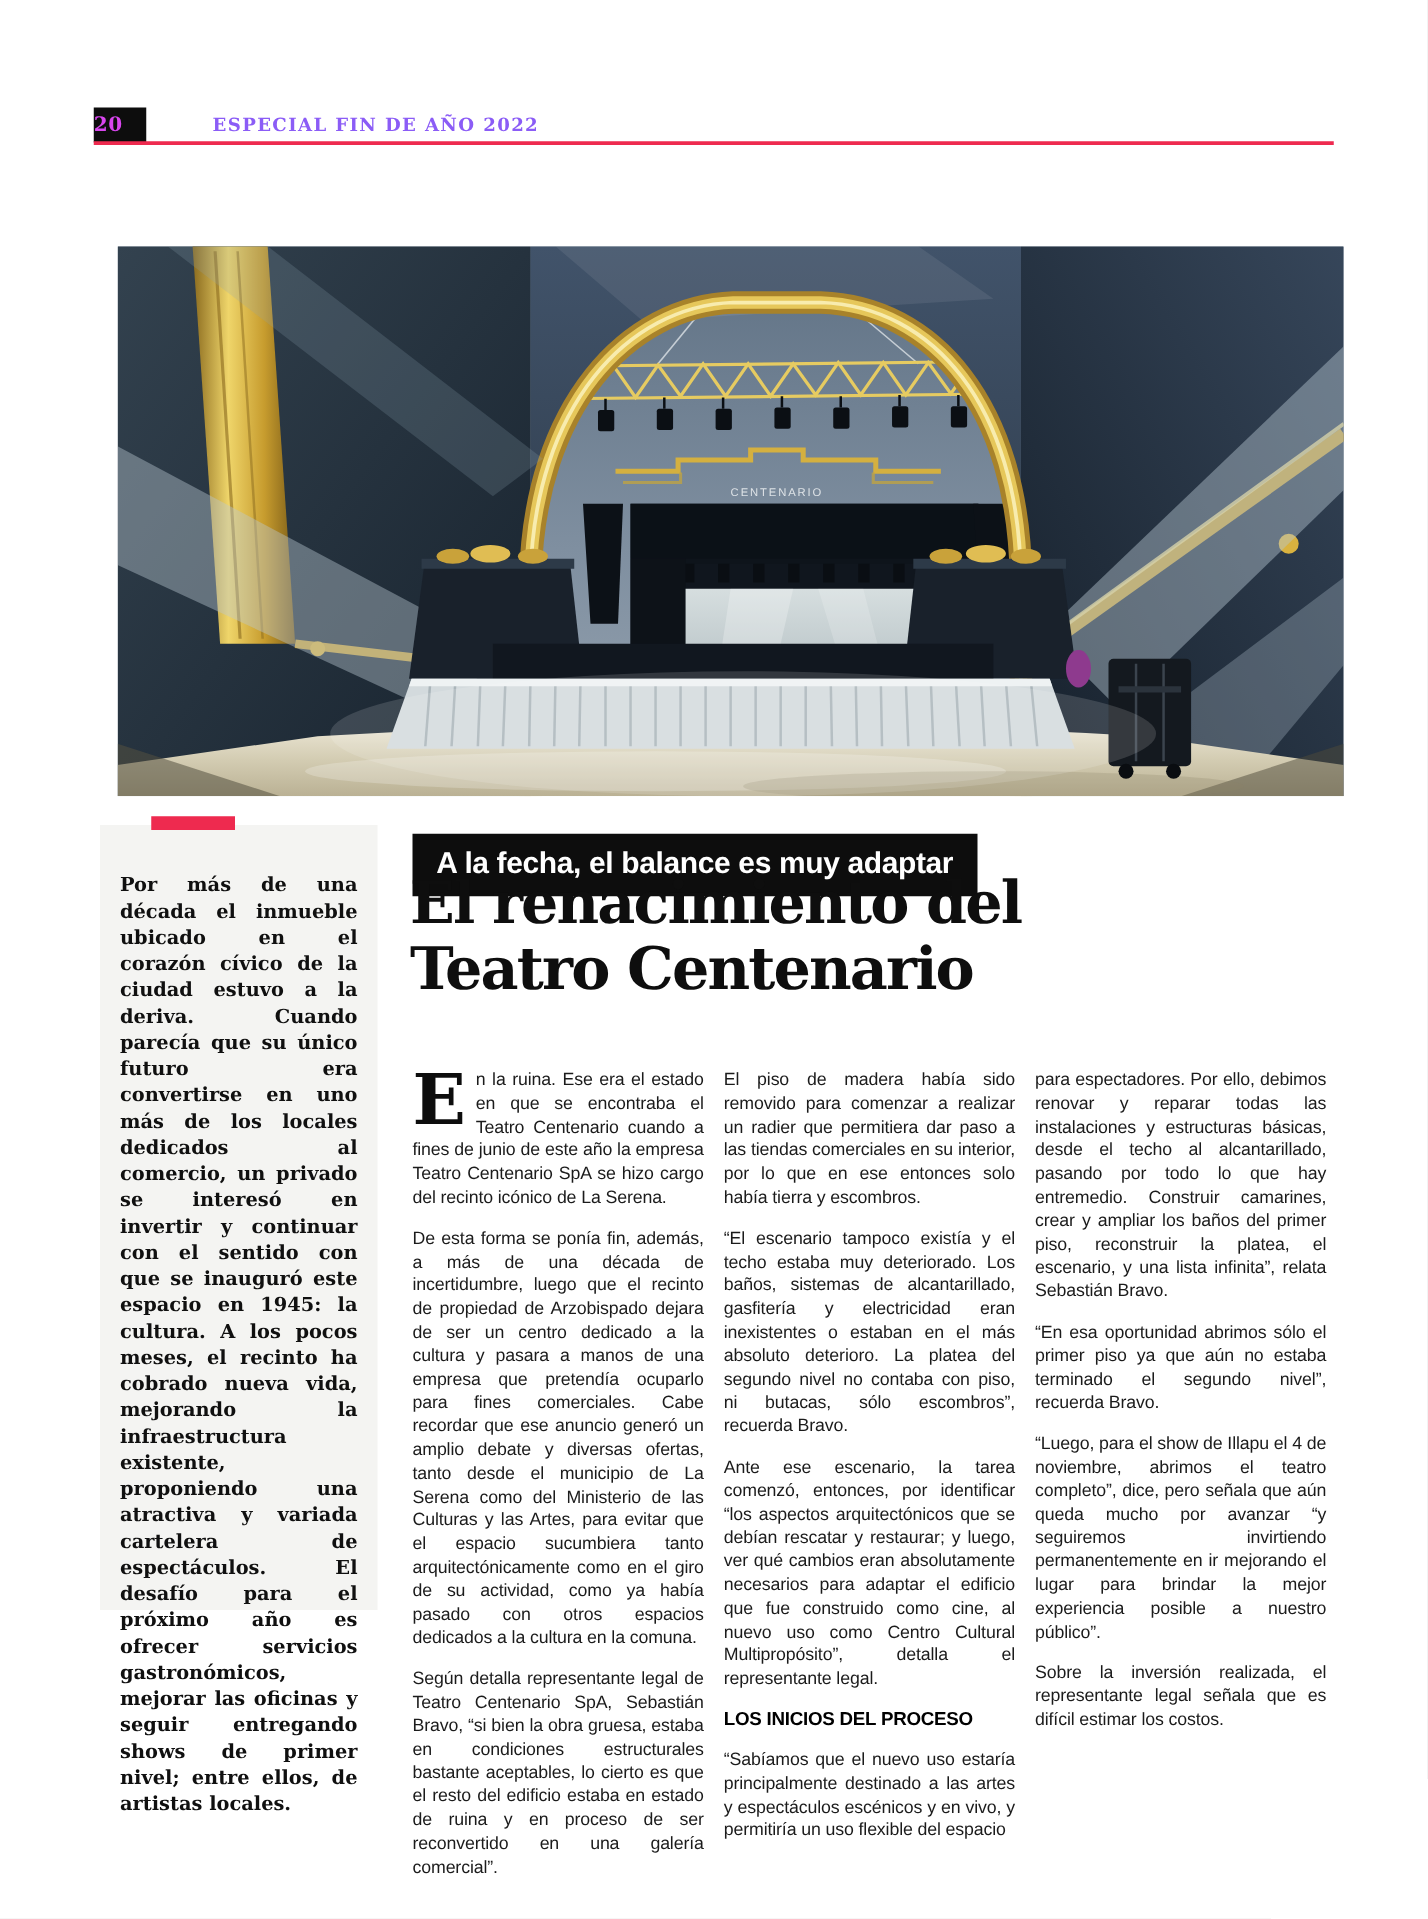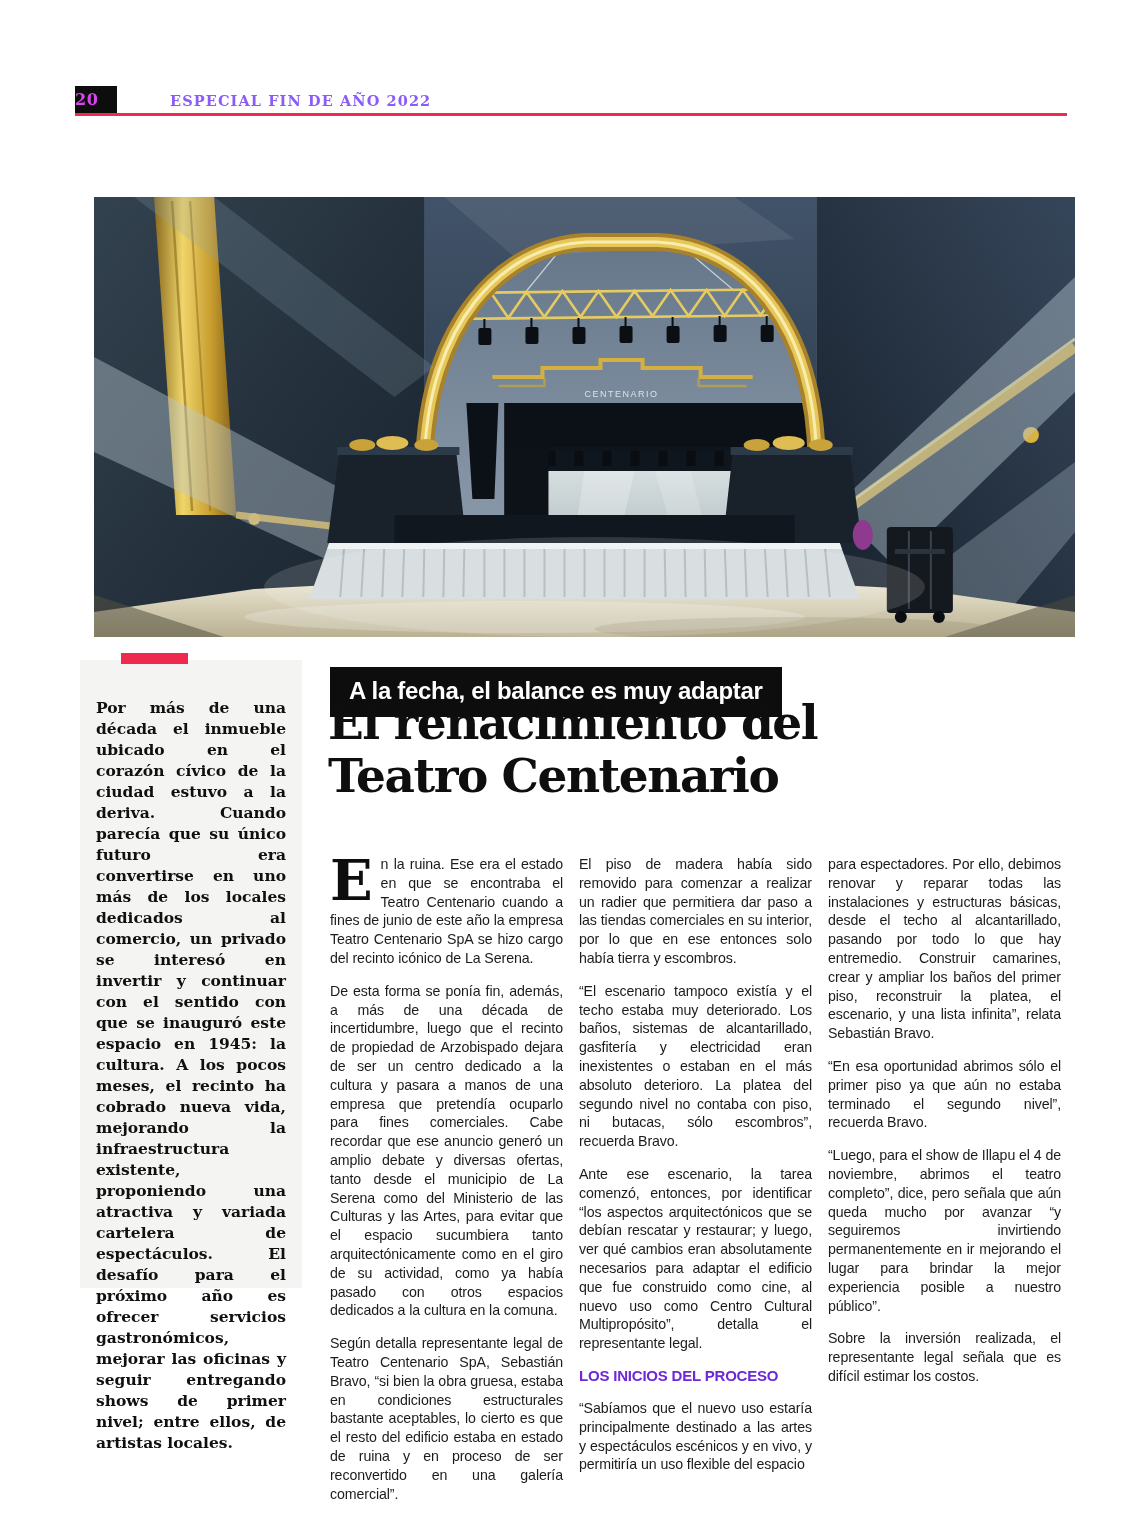--- a/index.html
+++ b/index.html
@@ -22,21 +22,21 @@
   
   .kicker{position:absolute;left:330px;top:667px;background:#0d0d0d;color:#fff;
           padding:10px 19px 12px 19px;font:bold 24px "Liberation Sans",sans-serif;letter-spacing:-.3px;}
   .headline{position:absolute;left:328px;top:696px;margin:0;font:bold 47px/53px "DejaVu Serif",serif;
             letter-spacing:-1.5px;color:#0e0e0e;}
   .cols{position:absolute;left:330px;top:855px;width:731px;display:flex;gap:16px;}
   .col{width:233px;font:14.2px/18.8px "Liberation Sans",sans-serif;text-align:justify;
        color:#1b1b1b;letter-spacing:-.1px;}
   .col p{margin:0 0 14px 0;}
   .dropcap{float:left;font:bold 56px/44px "DejaVu Serif",serif;padding:3px 8px 0 0;color:#0d0d0d;}
-  .subhead{font:bold 15px/18px "Liberation Sans",sans-serif;color:#6d28d9;margin:6px 0 15px 0;
+  .subhead{font:bold 15px/18px "Liberation Sans",sans-serif;color:#000000;margin:6px 0 15px 0;
            text-align:left;letter-spacing:-.2px;}
 </style>
 </head>
 <body>
 
 <div class="page">
 
   <div class="pagenum">20</div>
   <div class="section">ESPECIAL FIN DE AÑO 2022</div>
   <div class="rule"></div>

